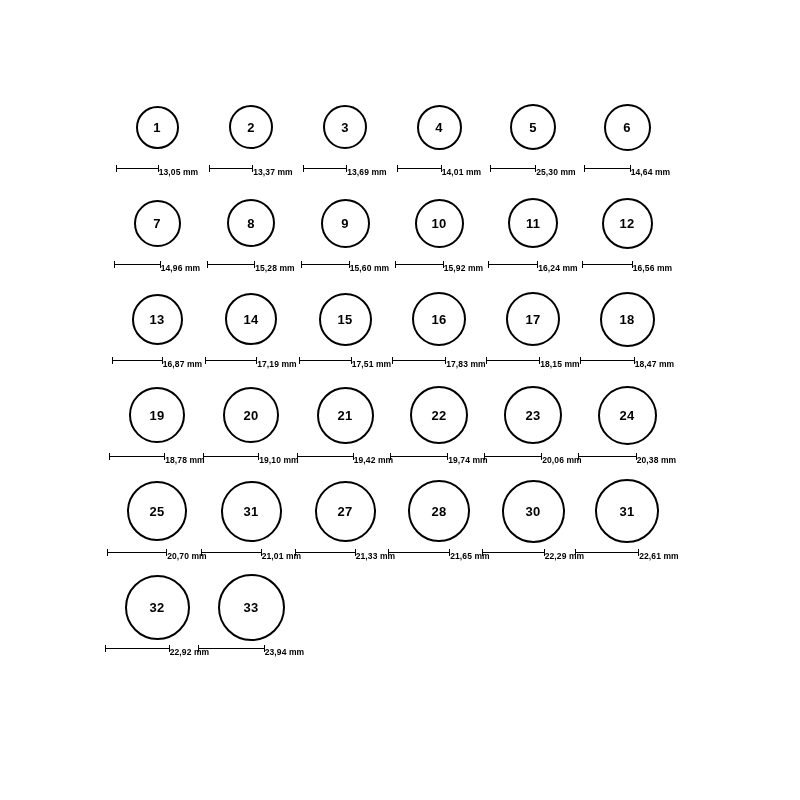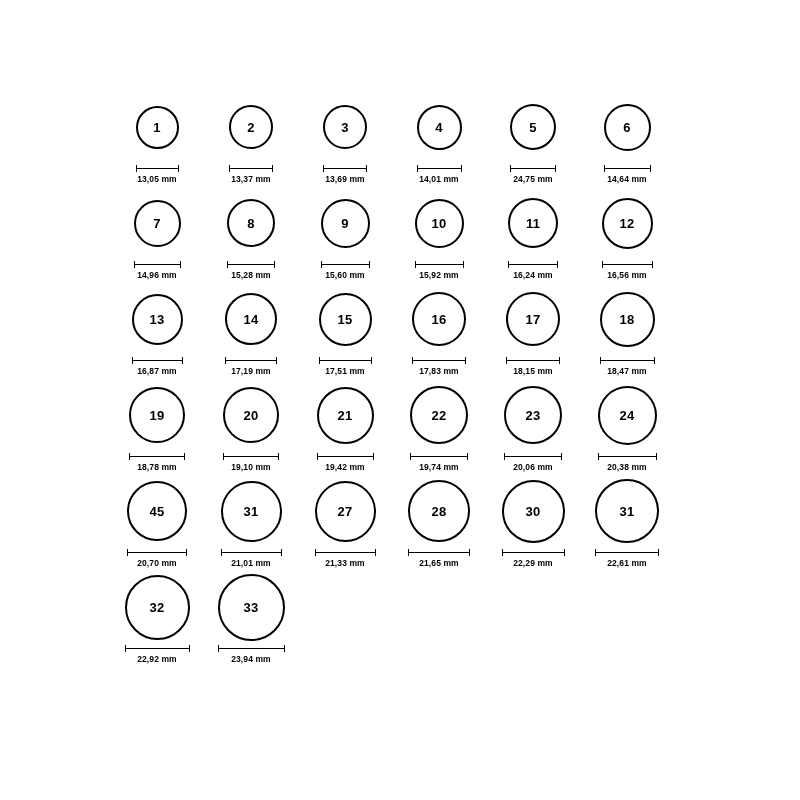--- a/index.html
+++ b/index.html
@@ -53,22 +53,22 @@
     background: #ffffff;
   }
   .ring-number {
     font-weight: bold;
     font-size: 13px;
     line-height: 1;
     letter-spacing: 0.2px;
   }
   .measure {
     display: flex;
-    flex-direction: column;
-    align-items: center;
+    flex-direction: row;
+    align-items: flex-start;
     margin-top: 1px;
   }
   .dim-line {
     position: relative;
     height: 7px;
     display: block;
   }
   .dim-line::before,
   .dim-line::after {
     content: "";
@@ -156,21 +156,21 @@
       <div class="cell">
         <div class="ring-wrap">
           <div class="ring" style="width: 46px; height: 46px;">
             <span class="ring-number">5</span>
           </div>
         </div>
         <div class="measure">
           <div class="dim-line" style="width: 46px;">
             <div class="dim-bar"></div>
           </div>
-          <div class="mm-label">24,75 mm</div>
+          <div class="mm-label">25,30 mm</div>
         </div>
       </div>
       <div class="cell">
         <div class="ring-wrap">
           <div class="ring" style="width: 47px; height: 47px;">
             <span class="ring-number">6</span>
           </div>
         </div>
         <div class="measure">
           <div class="dim-line" style="width: 47px;">
@@ -409,21 +409,21 @@
         <div class="measure">
           <div class="dim-line" style="width: 59px;">
             <div class="dim-bar"></div>
           </div>
           <div class="mm-label">20,38 mm</div>
         </div>
       </div>
       <div class="cell">
         <div class="ring-wrap">
           <div class="ring" style="width: 60px; height: 60px;">
-            <span class="ring-number">45</span>
+            <span class="ring-number">25</span>
           </div>
         </div>
         <div class="measure">
           <div class="dim-line" style="width: 60px;">
             <div class="dim-bar"></div>
           </div>
           <div class="mm-label">20,70 mm</div>
         </div>
       </div>
       <div class="cell">

